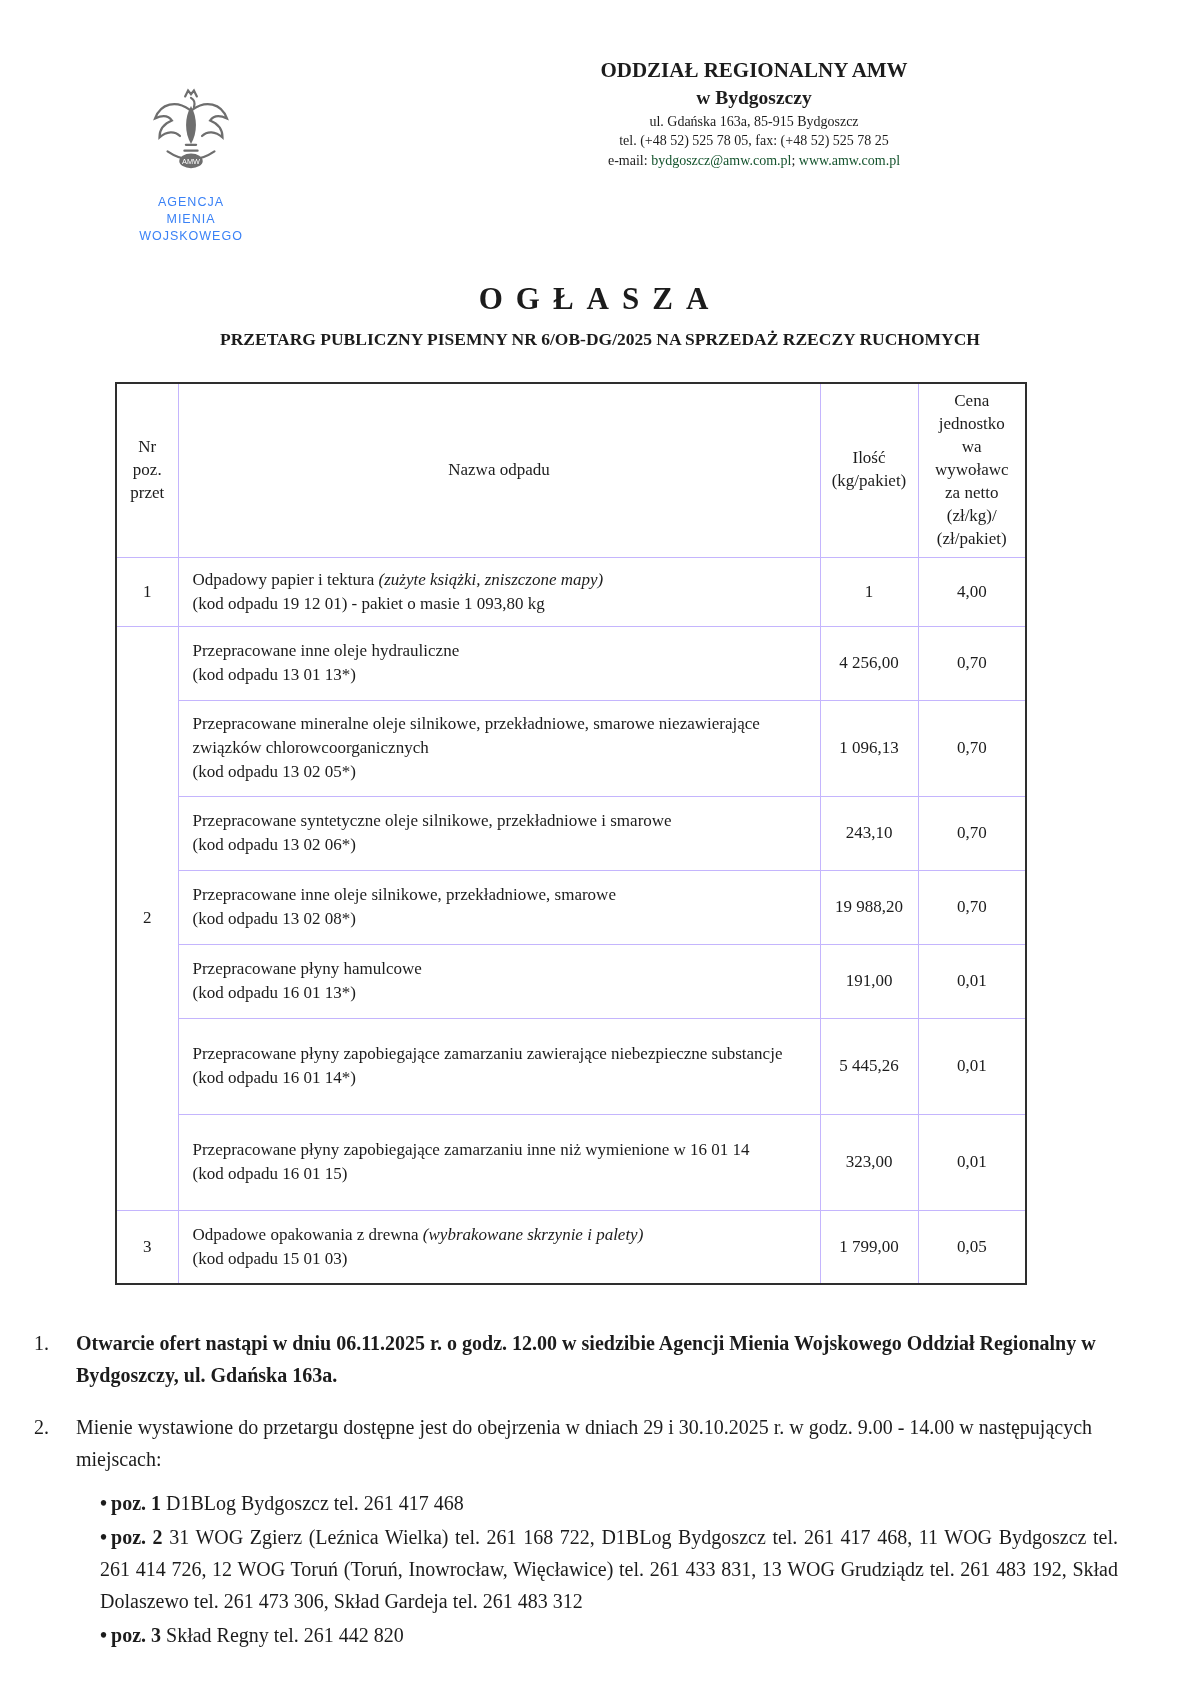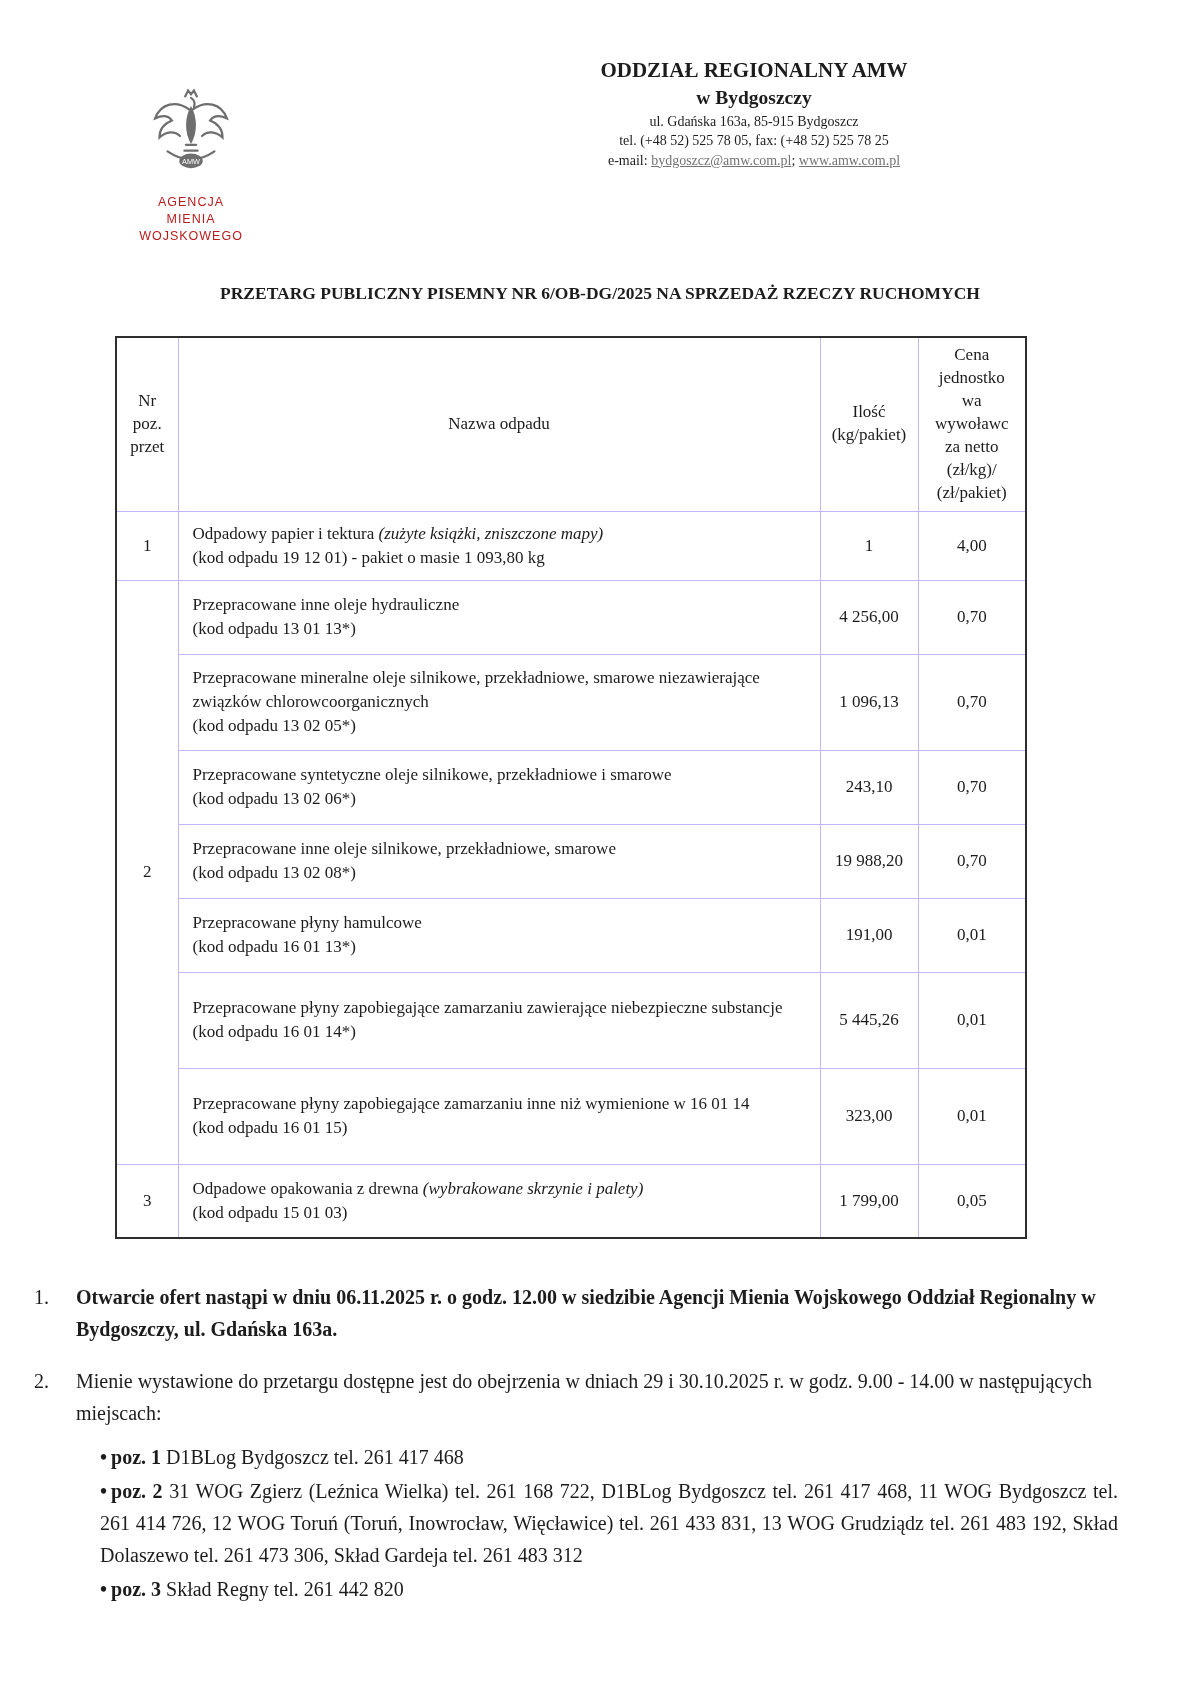--- a/index.html
+++ b/index.html
@@ -6,26 +6,26 @@
   html,body { background:#ffffff; }
   body { font-family:"Liberation Serif","DejaVu Serif",serif; color:#1c1c1c; }
   .page {
     position:relative; width:1200px; height:1698px; margin:0 auto;
     background:#ffffff; overflow:hidden;
   }
 
   
   .doc-header { display:flex; margin:56px 88px 0 116px; }
   .logo-block { width:150px; text-align:center; margin-top:32px; flex:0 0 auto; }
-  .logo-caption { font-family:"Liberation Sans","DejaVu Sans",sans-serif; font-size:12.5px; letter-spacing:1px; color:#b91c1c; margin-top:6px; line-height:1.35; }
+  .logo-caption { font-family:"Liberation Sans","DejaVu Sans",sans-serif; font-size:12.5px; letter-spacing:1px; color:#3b82f6; margin-top:6px; line-height:1.35; }
   .org-block { flex:1 1 auto; text-align:center; margin-left:130px; line-height:1.38; }
   .org-name { font-size:21px; font-weight:bold; }
   .org-city { font-size:19.5px; font-weight:bold; }
   .org-line { font-size:14px; }
-  .org-link { color:#737373; text-decoration:underline; cursor:pointer; }
+  .org-link { color:#14532d; cursor:pointer; }
   .registry span { display:inline-block; }
   .registry span + span { margin-left:28px; }
 
   
   .title-block { text-align:center; margin-top:36px; }
   .title-main { font-size:31px; font-weight:bold; letter-spacing:13px; }
   .title-sub { font-size:17.5px; font-weight:bold; margin-top:10px; line-height:1.45; }
 
   
   table.items { border-collapse:collapse; margin:30px 0 0 115px; width:910px; table-layout:fixed; }
@@ -83,20 +83,21 @@
       <div class="org-city">w Bydgoszczy</div>
       <div class="org-line">ul. Gdańska 163a, 85-915 Bydgoszcz</div>
       <div class="org-line">tel. (+48 52) 525 78 05, fax: (+48 52) 525 78 25</div>
       <div class="org-line">
         <span>e-mail: </span><a class="org-link">bydgoszcz@amw.com.pl</a><span>; </span><a class="org-link">www.amw.com.pl</a>
       </div>
     </div>
   </div>
 
   <div class="title-block">
+    <div class="title-main">OGŁASZA</div>
     <div class="title-sub">
       <div>PRZETARG PUBLICZNY PISEMNY NR 6/OB-DG/2025 NA SPRZEDAŻ RZECZY RUCHOMYCH</div>
     </div>
   </div>
 
   <table class="items">
     <colgroup>
         <col class="c-nr">
         <col class="c-name">
         <col class="c-qty">

